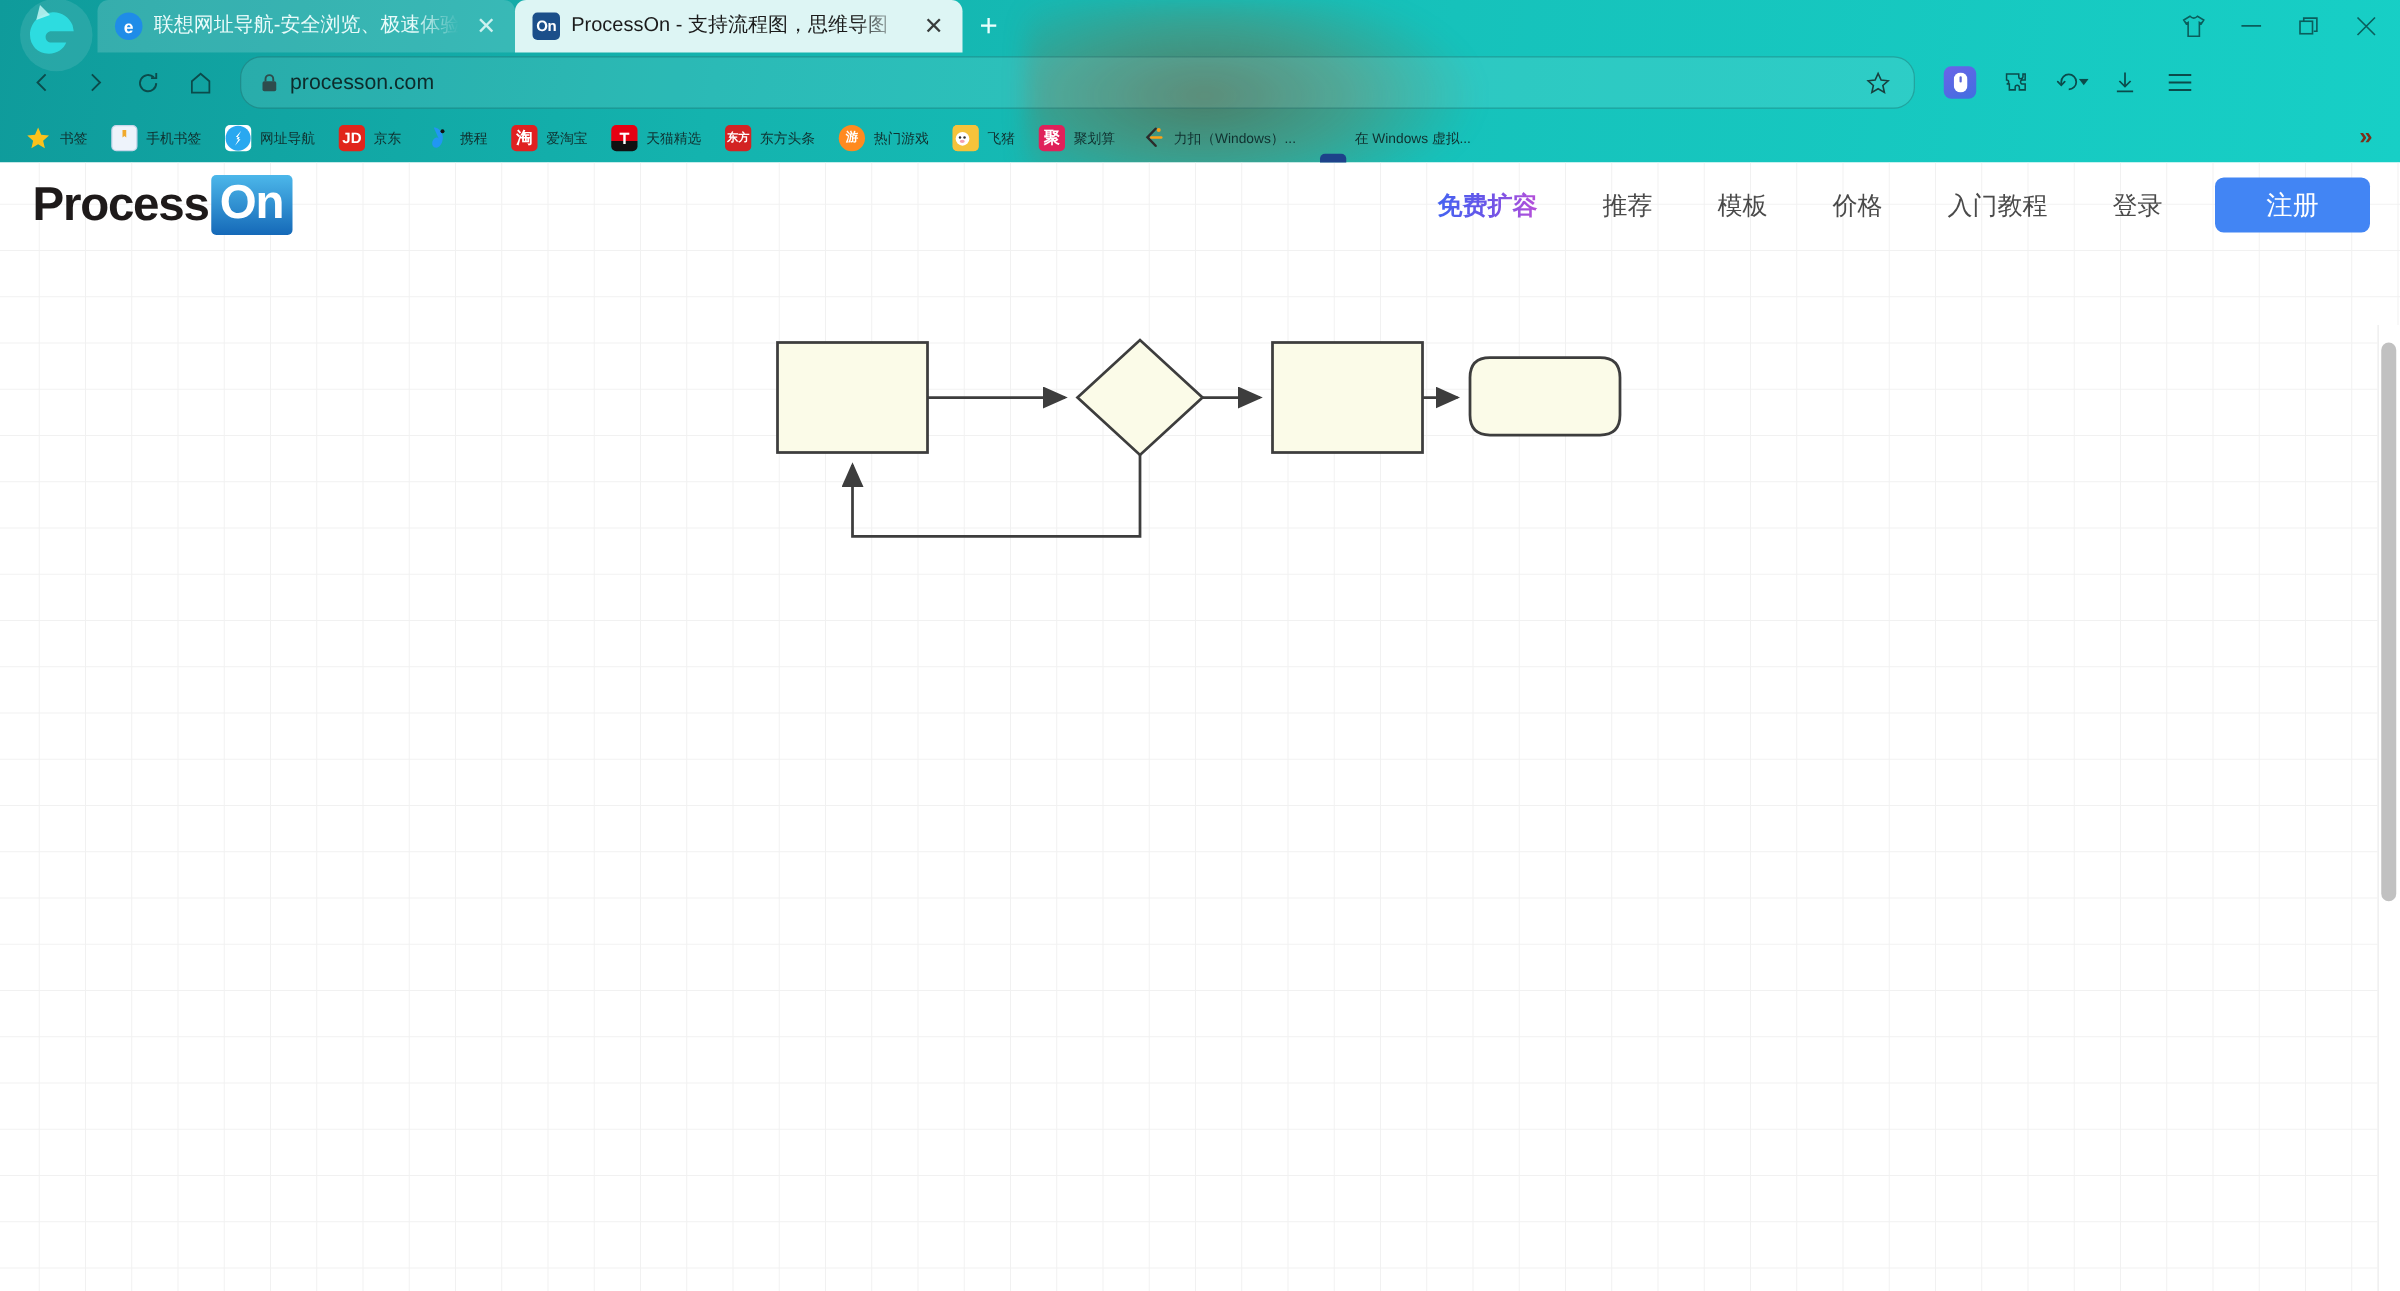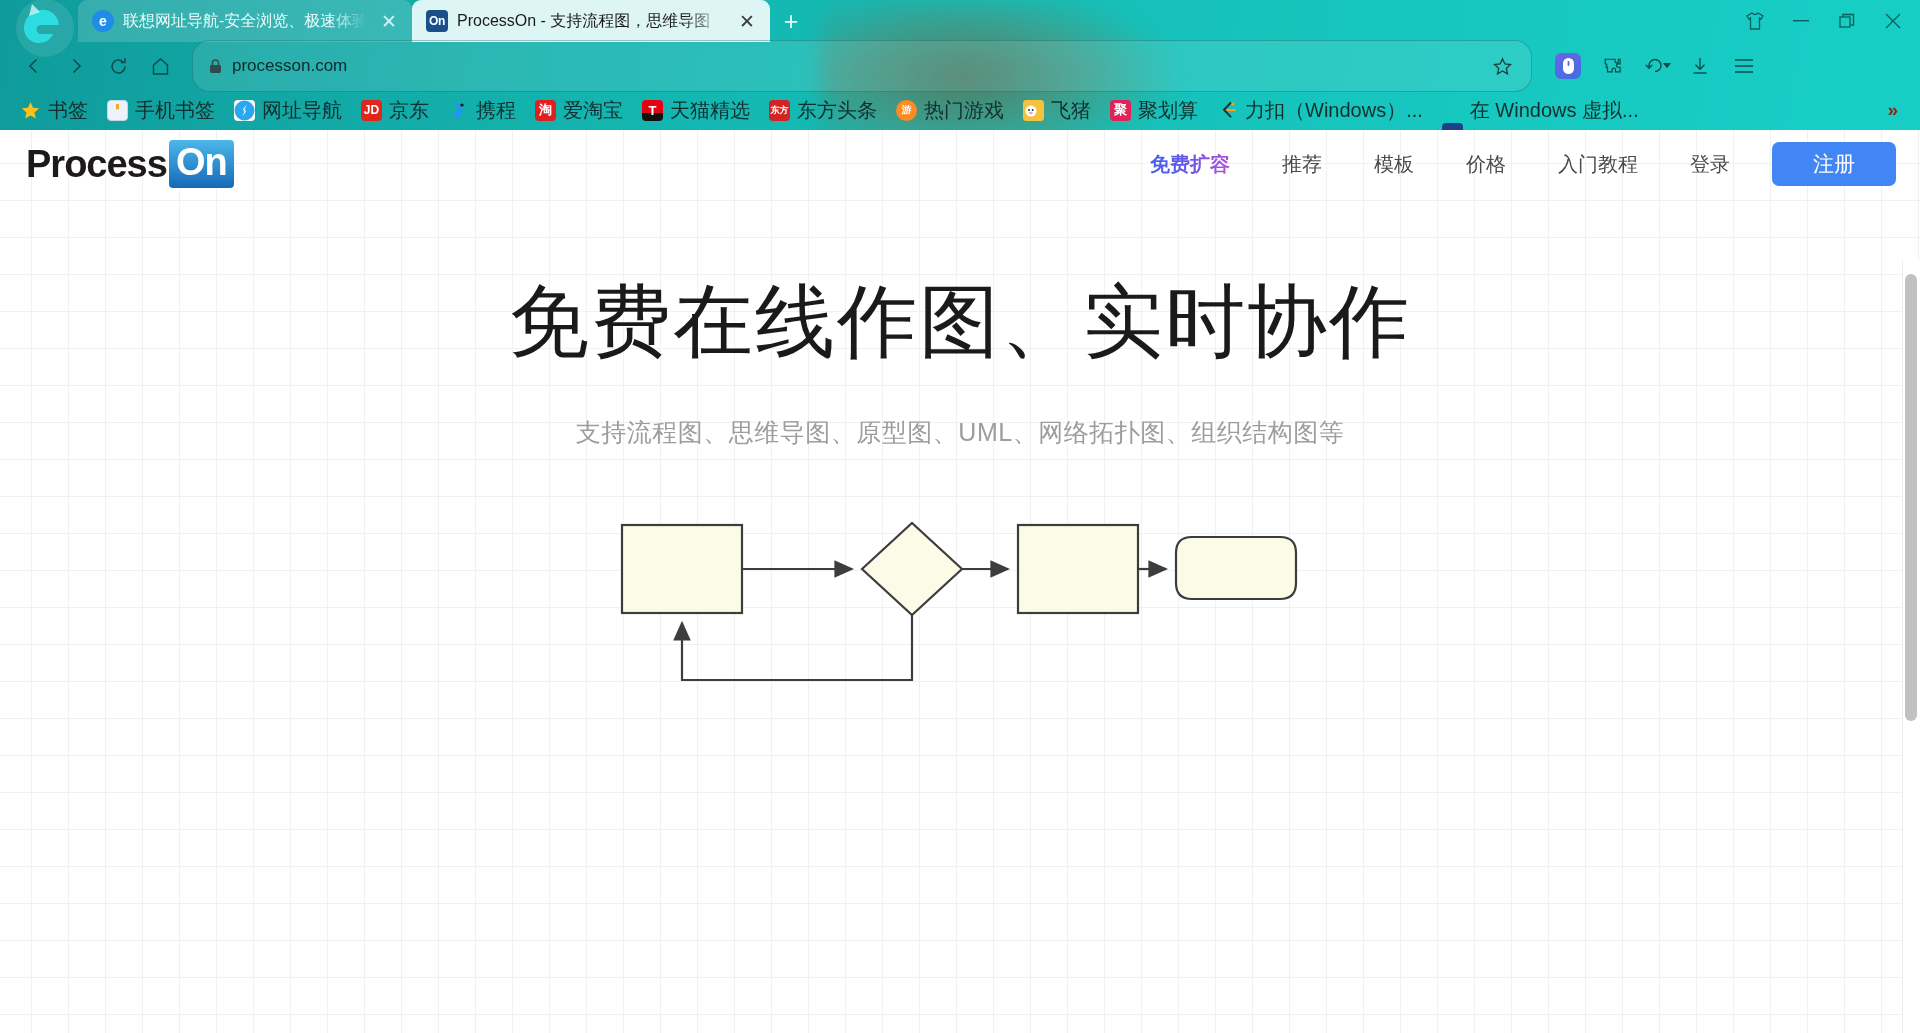--- a/index.html
+++ b/index.html
@@ -51,38 +51,38 @@
   .tab-close { width:26px; height:26px; flex:none; display:flex; align-items:center; justify-content:center; font-size:19px; opacity:.85; }
   .newtab { width:42px; height:42px; display:flex; align-items:center; justify-content:center; font-size:25px; color:#eafffd; font-weight:300; }
 
   .winctl { margin-left:auto; display:flex; align-items:center; height:42px; padding-right:4px; }
   .winbtn { width:46px; height:42px; display:flex; align-items:center; justify-content:center; color:#0a5e5c; }
 
   
   .navbar { height:48px; display:flex; align-items:center; padding:0 14px; gap:2px; position:relative; z-index:3; }
   .navicon { width:40px; height:36px; display:flex; align-items:center; justify-content:center; color:#0b4b4b; flex:none; }
   .omnibox {
-    flex:1; height:52px; margin:0 8px 0 10px;
+    flex:1; height:42px; margin:0 8px 0 10px;
     background:rgba(255,255,255,.10);
     border:1px solid rgba(10,80,80,.33);
     border-radius:17px;
     display:flex; align-items:center; gap:10px; padding:0 12px 0 16px;
     max-width:1340px;
   }
   .lock { width:13px; height:15px; flex:none; }
   .url { font-size:17px; color:#0d2b2b; white-space:nowrap; }
   .star-btn { width:34px; height:30px; display:flex; align-items:center; justify-content:center; margin-left:auto; }
   .right-icons { display:flex; align-items:center; gap:4px; margin-left:6px; }
   .rbtn { width:40px; height:36px; display:flex; align-items:center; justify-content:center; color:#0b4b4b; }
   .collections-ico { width:26px; height:26px; border-radius:6px; background:linear-gradient(150deg,#6c63e8,#3f6fe0); display:flex; align-items:center; justify-content:center; }
 
   
   .bookmarks { height:40px; display:flex; align-items:center; padding:0 12px; gap:3px; position:relative; z-index:3; }
   .bm { display:flex; align-items:center; gap:7px; padding:4px 8px; border-radius:5px; white-space:nowrap; flex:none; }
-  .bm-label { font-size:20px; color:#10302f; }
+  .bm-label { font-size:11px; color:#10302f; }
   .bm-ico { width:21px; height:21px; flex:none; border-radius:4px; display:flex; align-items:center; justify-content:center; font-size:11px; font-weight:700; color:#fff; overflow:hidden; }
   .bm-more { margin-left:auto; color:#7a2f1a; font-size:19px; padding:0 10px; font-weight:700; }
 
   
   .page { position:relative; width:1920px; height:903px; background:#fff; overflow:hidden; }
   .grid-bg {
     position:absolute; inset:0;
     background-image:
       linear-gradient(to right, #f1f1f1 1px, transparent 1px),
       linear-gradient(to bottom, #f1f1f1 1px, transparent 1px);
@@ -377,24 +377,20 @@
         <a href="#" class="promo">免费扩容</a>
         <a href="#">推荐</a>
         <a href="#">模板</a>
         <a href="#">价格</a>
         <a href="#">入门教程</a>
         <a href="#">登录</a>
         <button class="btn-register">注册</button>
       </div>
     </div>
 
-    <div class="hero">
-      <h1>免费在线作图、实时协作</h1>
-      <p>支持流程图、思维导图、原型图、UML、网络拓扑图、组织结构图等</p>
-    </div>
 
     <div class="diagram">
       <svg width="720" height="190" viewBox="0 0 720 190">
         <defs>
           <marker id="ar" markerWidth="9" markerHeight="9" refX="8" refY="4" orient="auto">
             <path d="M0 0 L9 4 L0 8 Z" fill="#3d3d3d"></path>
           </marker>
         </defs>
         <rect x="22" y="12" width="120" height="88" fill="#fbfbe8" stroke="#3d3d3d" stroke-width="2.2"></rect>
         <path d="M262 56 L312 10 L362 56 L312 102 Z" fill="#fbfbe8" stroke="#3d3d3d" stroke-width="2.2"></path>

